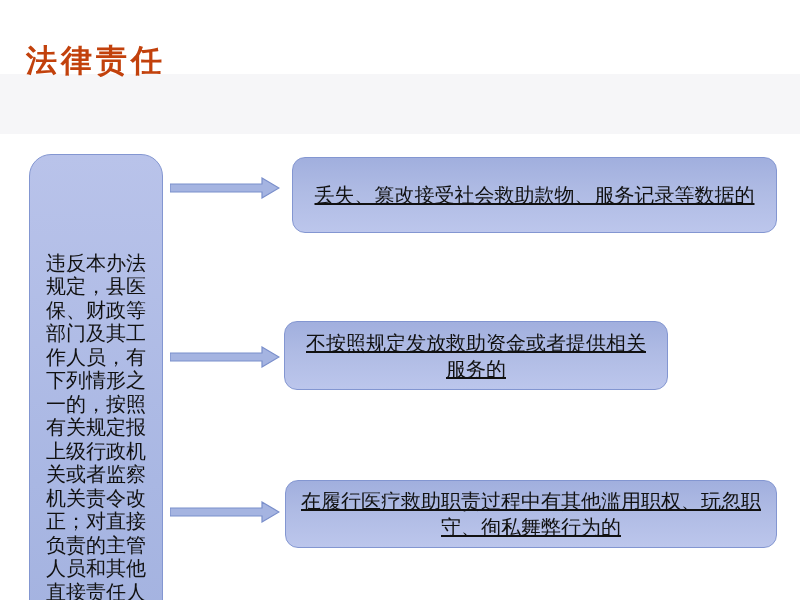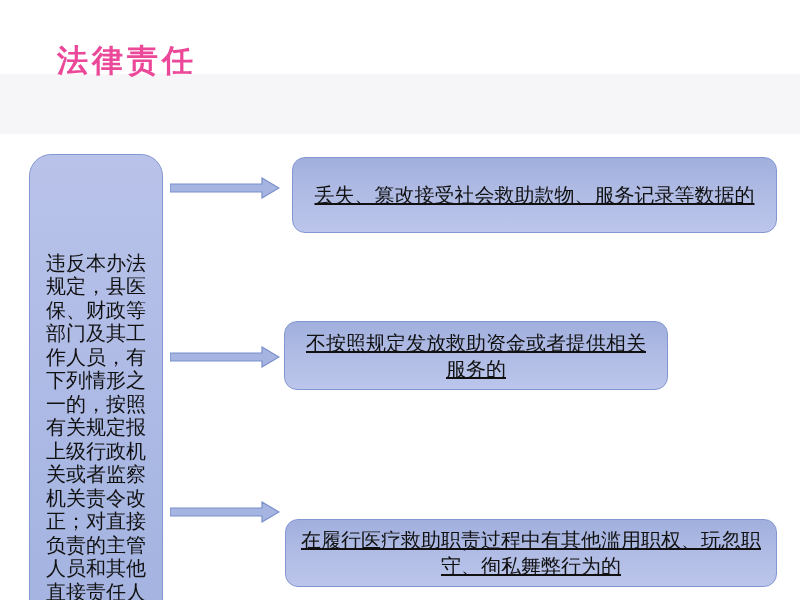--- a/index.html
+++ b/index.html
@@ -11,21 +11,21 @@
   .slide { position: relative; width: 800px; height: 600px; background: #ffffff; }
 
   .band {
     position: absolute; left: 0; top: 74px; width: 800px; height: 60px;
     background: #F6F6F8;
   }
 
   .slide-title {
     position: absolute; left: 26px; top: 40px;
     font-size: 31px; font-weight: bold; letter-spacing: 4px;
-    color: #ec4899; white-space: nowrap; margin-left: 31px;
+    color: #c2410c; white-space: nowrap;
   }
 
   .flow-box {
     position: absolute; box-sizing: border-box;
     border: 1.5px solid #8396D1;
     display: flex; align-items: center; justify-content: center;
     color: #111111;
   }
 
   .cause-box {
@@ -42,21 +42,21 @@
   .effect-box {
     border-radius: 13px;
     background: linear-gradient(180deg, #A1AFDE 0%, #AFBBE4 45%, #BCC6EC 100%);
     text-decoration: underline;
   }
   .effect-box .box-text {
     font-size: 20px; line-height: 26px; text-align: center; padding: 0 14px;
   }
   .effect-box-1 { left: 292px; top: 157px; width: 485px; height: 76px; }
   .effect-box-2 { left: 284px; top: 321px; width: 384px; height: 69px; }
-  .effect-box-3 { left: 285px; top: 480px; width: 492px; height: 68px; margin-top: 39px; }
+  .effect-box-3 { left: 285px; top: 480px; width: 492px; height: 68px; }
 
   .flow-arrow { position: absolute; left: 170px; width: 110px; height: 22px; }
   .flow-arrow-1 { top: 177px; }
   .flow-arrow-2 { top: 346px; }
   .flow-arrow-3 { top: 501px; }
   .flow-arrow svg { display: block; }
 </style>
 </head>
 <body>
 

